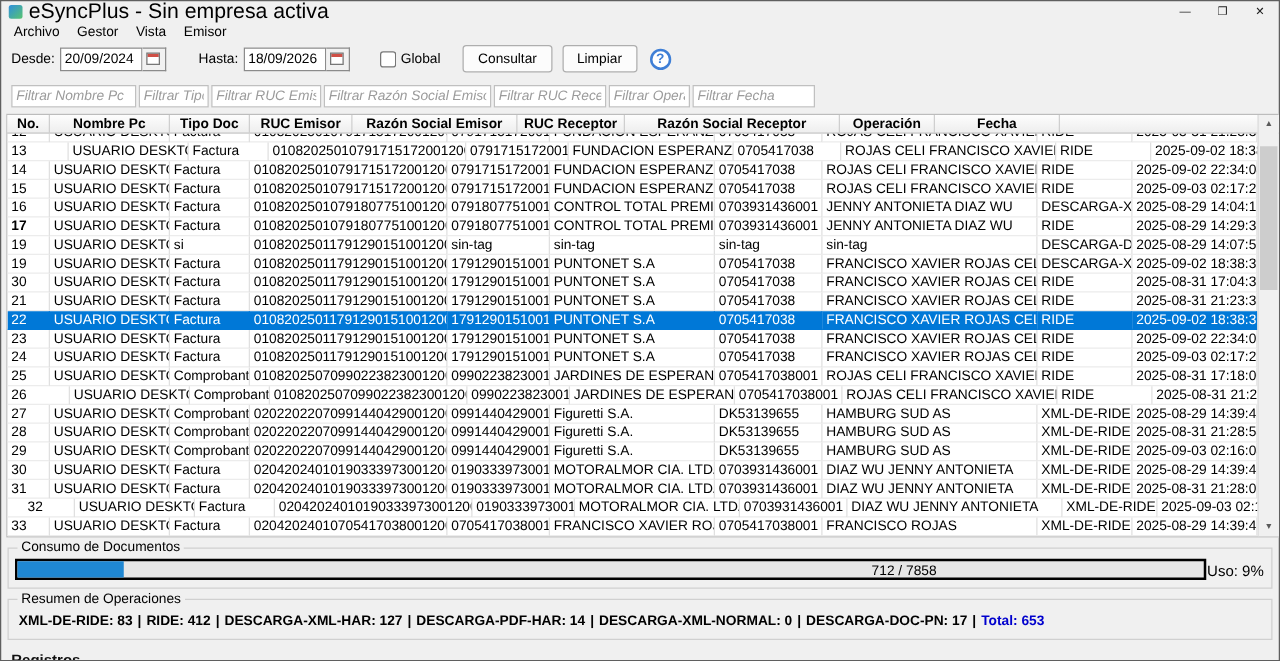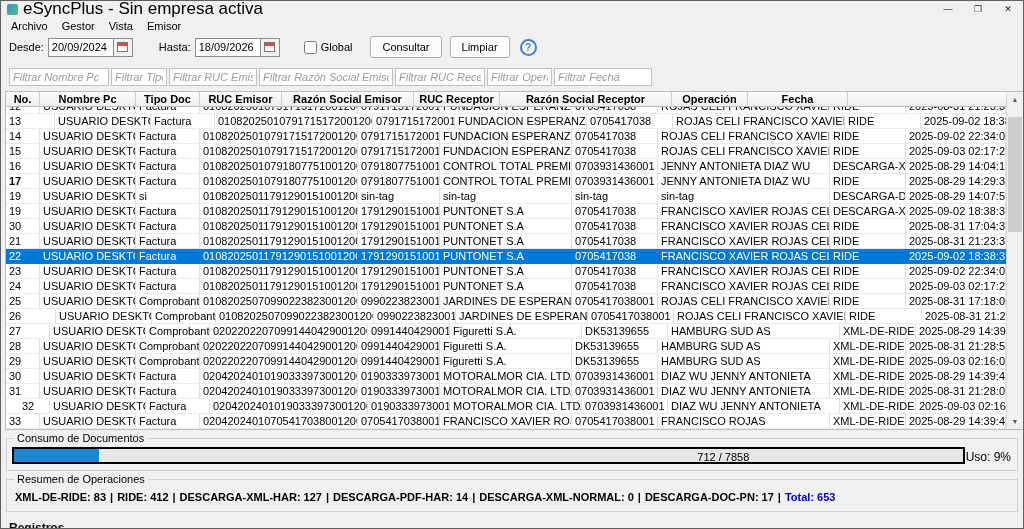--- a/index.html
+++ b/index.html
@@ -334,21 +334,21 @@
           <div class="tcell" style="width: 64px;">Comprobante...</div>
           <div class="tcell" style="width: 158px;">010820250709902238230012001005...</div>
           <div class="tcell" style="width: 82px;">0990223823001</div>
           <div class="tcell" style="width: 132px;">JARDINES DE ESPERANZA JA...</div>
           <div class="tcell" style="width: 86px;">0705417038001</div>
           <div class="tcell" style="width: 172px;">ROJAS CELI FRANCISCO XAVIER</div>
           <div class="tcell" style="width: 76px;">RIDE</div>
           <div class="tcell" style="width: 100px;">2025-08-31 21:23:37</div>
         </div>
         <div class="trow">
-          <div class="tcell" style="width: 44px;">27</div>
+          <div class="tcell" style="width: 34px;">27</div>
           <div class="tcell" style="width: 96px;">USUARIO DESKTOP-...</div>
           <div class="tcell" style="width: 64px;">Comprobante...</div>
           <div class="tcell" style="width: 158px;">020220220709914404290012001002...</div>
           <div class="tcell" style="width: 82px;">0991440429001</div>
           <div class="tcell" style="width: 132px;">Figuretti S.A.</div>
           <div class="tcell" style="width: 86px;">DK53139655</div>
           <div class="tcell" style="width: 172px;">HAMBURG SUD AS</div>
           <div class="tcell" style="width: 76px;">XML-DE-RIDE</div>
           <div class="tcell" style="width: 100px;">2025-08-29 14:39:45</div>
         </div>
@@ -394,21 +394,21 @@
           <div class="tcell" style="width: 64px;">Factura</div>
           <div class="tcell" style="width: 158px;">020420240101903339730012001100...</div>
           <div class="tcell" style="width: 82px;">0190333973001</div>
           <div class="tcell" style="width: 132px;">MOTORALMOR CIA. LTDA.</div>
           <div class="tcell" style="width: 86px;">0703931436001</div>
           <div class="tcell" style="width: 172px;">DIAZ WU JENNY ANTONIETA</div>
           <div class="tcell" style="width: 76px;">XML-DE-RIDE</div>
           <div class="tcell" style="width: 100px;">2025-08-31 21:28:01</div>
         </div>
         <div class="trow">
-          <div class="tcell" style="width: 44px; padding-left: 16px;">32</div>
+          <div class="tcell" style="width: 54px; padding-left: 16px;">32</div>
           <div class="tcell" style="width: 96px;">USUARIO DESKTOP-...</div>
           <div class="tcell" style="width: 64px;">Factura</div>
           <div class="tcell" style="width: 158px;">020420240101903339730012001100...</div>
           <div class="tcell" style="width: 82px;">0190333973001</div>
           <div class="tcell" style="width: 132px;">MOTORALMOR CIA. LTDA.</div>
           <div class="tcell" style="width: 86px;">0703931436001</div>
           <div class="tcell" style="width: 172px;">DIAZ WU JENNY ANTONIETA</div>
           <div class="tcell" style="width: 76px;">XML-DE-RIDE</div>
           <div class="tcell" style="width: 100px;">2025-09-03 02:16:05</div>
         </div>

